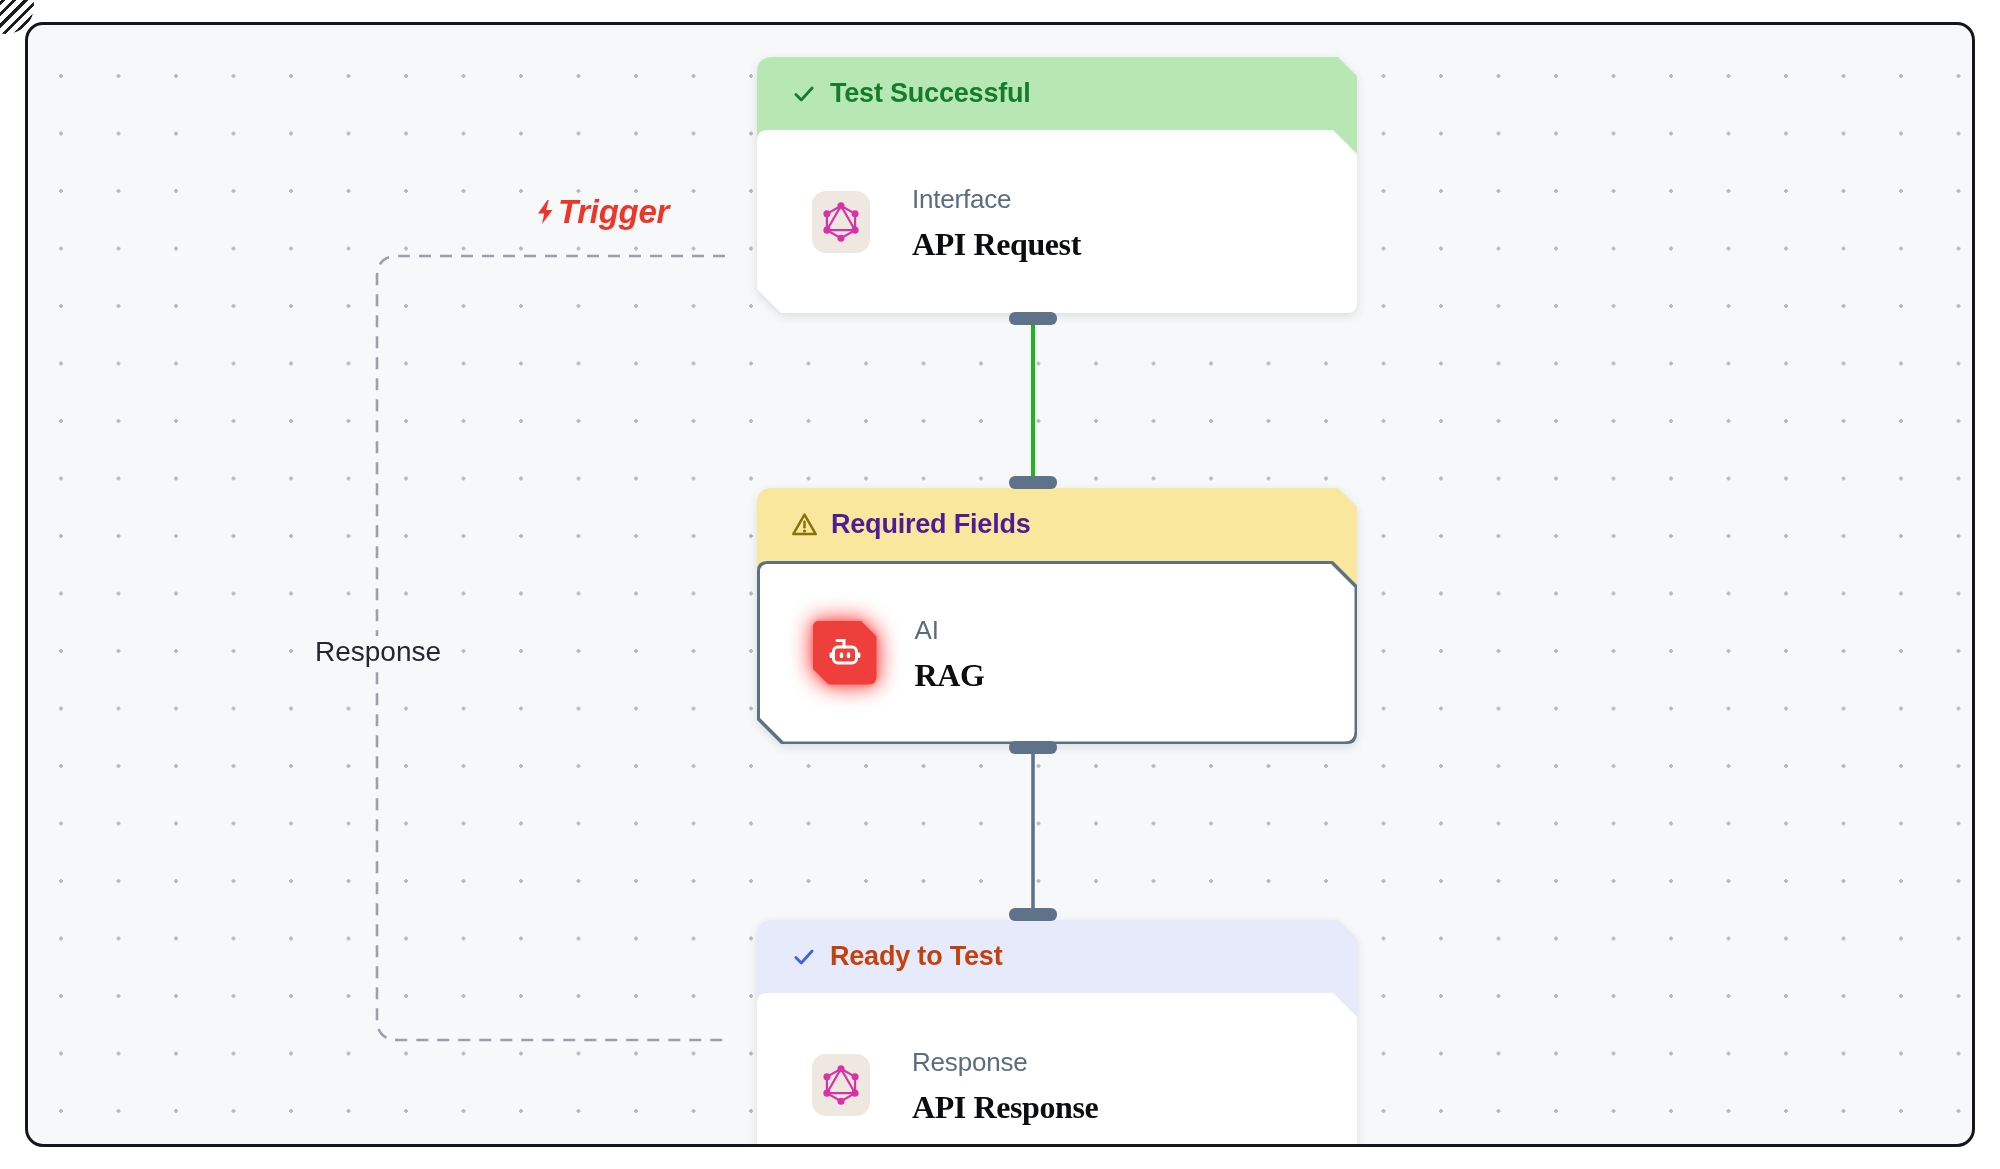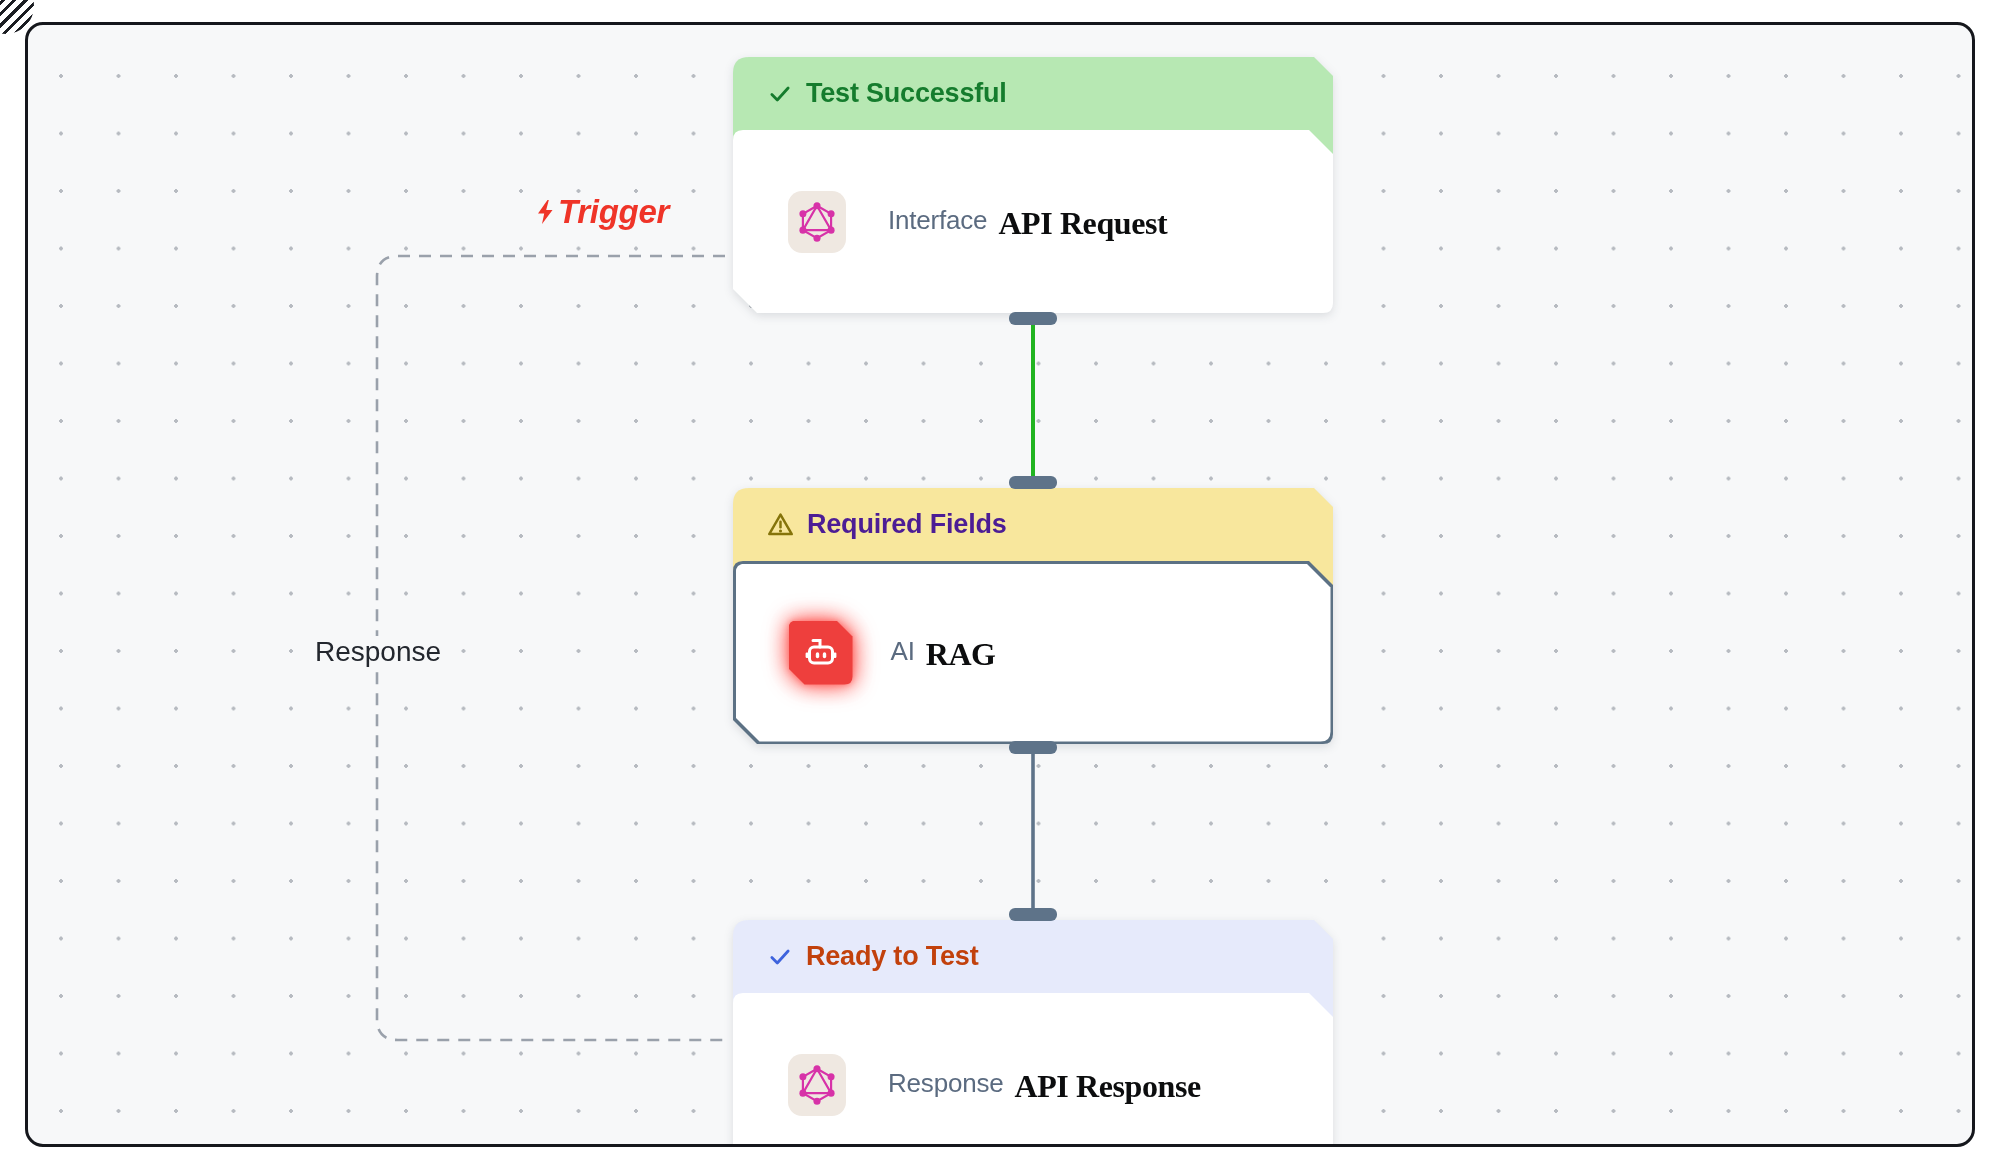--- a/index.html
+++ b/index.html
@@ -29,21 +29,21 @@
     color:#ef3428; font-size:33px; font-weight:700; letter-spacing:-0.3px;font-style:italic;
   }
   .trigger-label svg { display:block; margin-right:1px; }
   .response-label {
     position:absolute; left:282px; top:611px; width:136px; height:32px;
     background:#f7f8f9; color:#23272e; font-size:28px; line-height:32px;
     text-align:center; font-weight:400;
   }
 
   
-  .node { position:absolute; width:600px; height:256px; filter:drop-shadow(0 3px 5px rgba(15,23,42,0.12)); }
+  .node { position:absolute; width:600px; height:256px; filter:drop-shadow(0 3px 5px rgba(15,23,42,0.12));margin-left:24px; }
   .node-header {
     position:absolute; left:0; top:0; width:600px; height:98px; box-sizing:border-box;
     clip-path:path('M 16 0 L 581 0 L 600 19 L 600 98 L 0 98 L 0 16 Q 0 0 16 0 Z');
     display:flex; align-items:center; gap:13px; padding:0 0 25px 34px;
     font-size:27px; font-weight:600; letter-spacing:-0.2px;
   }
   .node-header svg { display:block; }
   .hdr-green  { background:#b7e8b3; color:#157c2d; }
   .hdr-yellow { background:#f8e79d; color:#4c1d95; }
   .hdr-blue   { background:#e6eafb; color:#c2410c; }
@@ -69,21 +69,21 @@
   .icon-tile {
     width:58px; height:62px; border-radius:14px; background:#efe8e1; flex:0 0 auto;
     display:flex; align-items:center; justify-content:center;
   }
   .robot-wrap { flex:0 0 auto; filter:drop-shadow(0 0 11px rgba(255,62,56,0.85)) drop-shadow(0 0 3px rgba(255,62,56,0.6)); }
   .robot-tile {
     width:64px; height:64px; background:#ee3f3d;
     clip-path:path('M 8 0 L 48 0 L 64 16 L 64 56 Q 64 64 56 64 L 16 64 L 0 48 L 0 8 Q 0 0 8 0 Z');
     display:flex; align-items:center; justify-content:center;
   }
-  .node-text { display:flex; flex-direction:row; gap:11px; padding-top:4px; }
+  .node-text { display:flex; flex-direction:column; gap:11px; padding-top:4px; }
   .node-category { font-size:26px; color:#5b6b80; font-weight:500; letter-spacing:-0.2px; }
   .node-title { font-size:32px; color:#0c0d0e; font-weight:700; letter-spacing:-0.4px;font-family:Liberation Serif, serif; }
 
   
   .tab {
     position:absolute; width:48px; height:13px; background:#5e7389; border-radius:6px;
   }
 </style>
 </head>
 <body>

